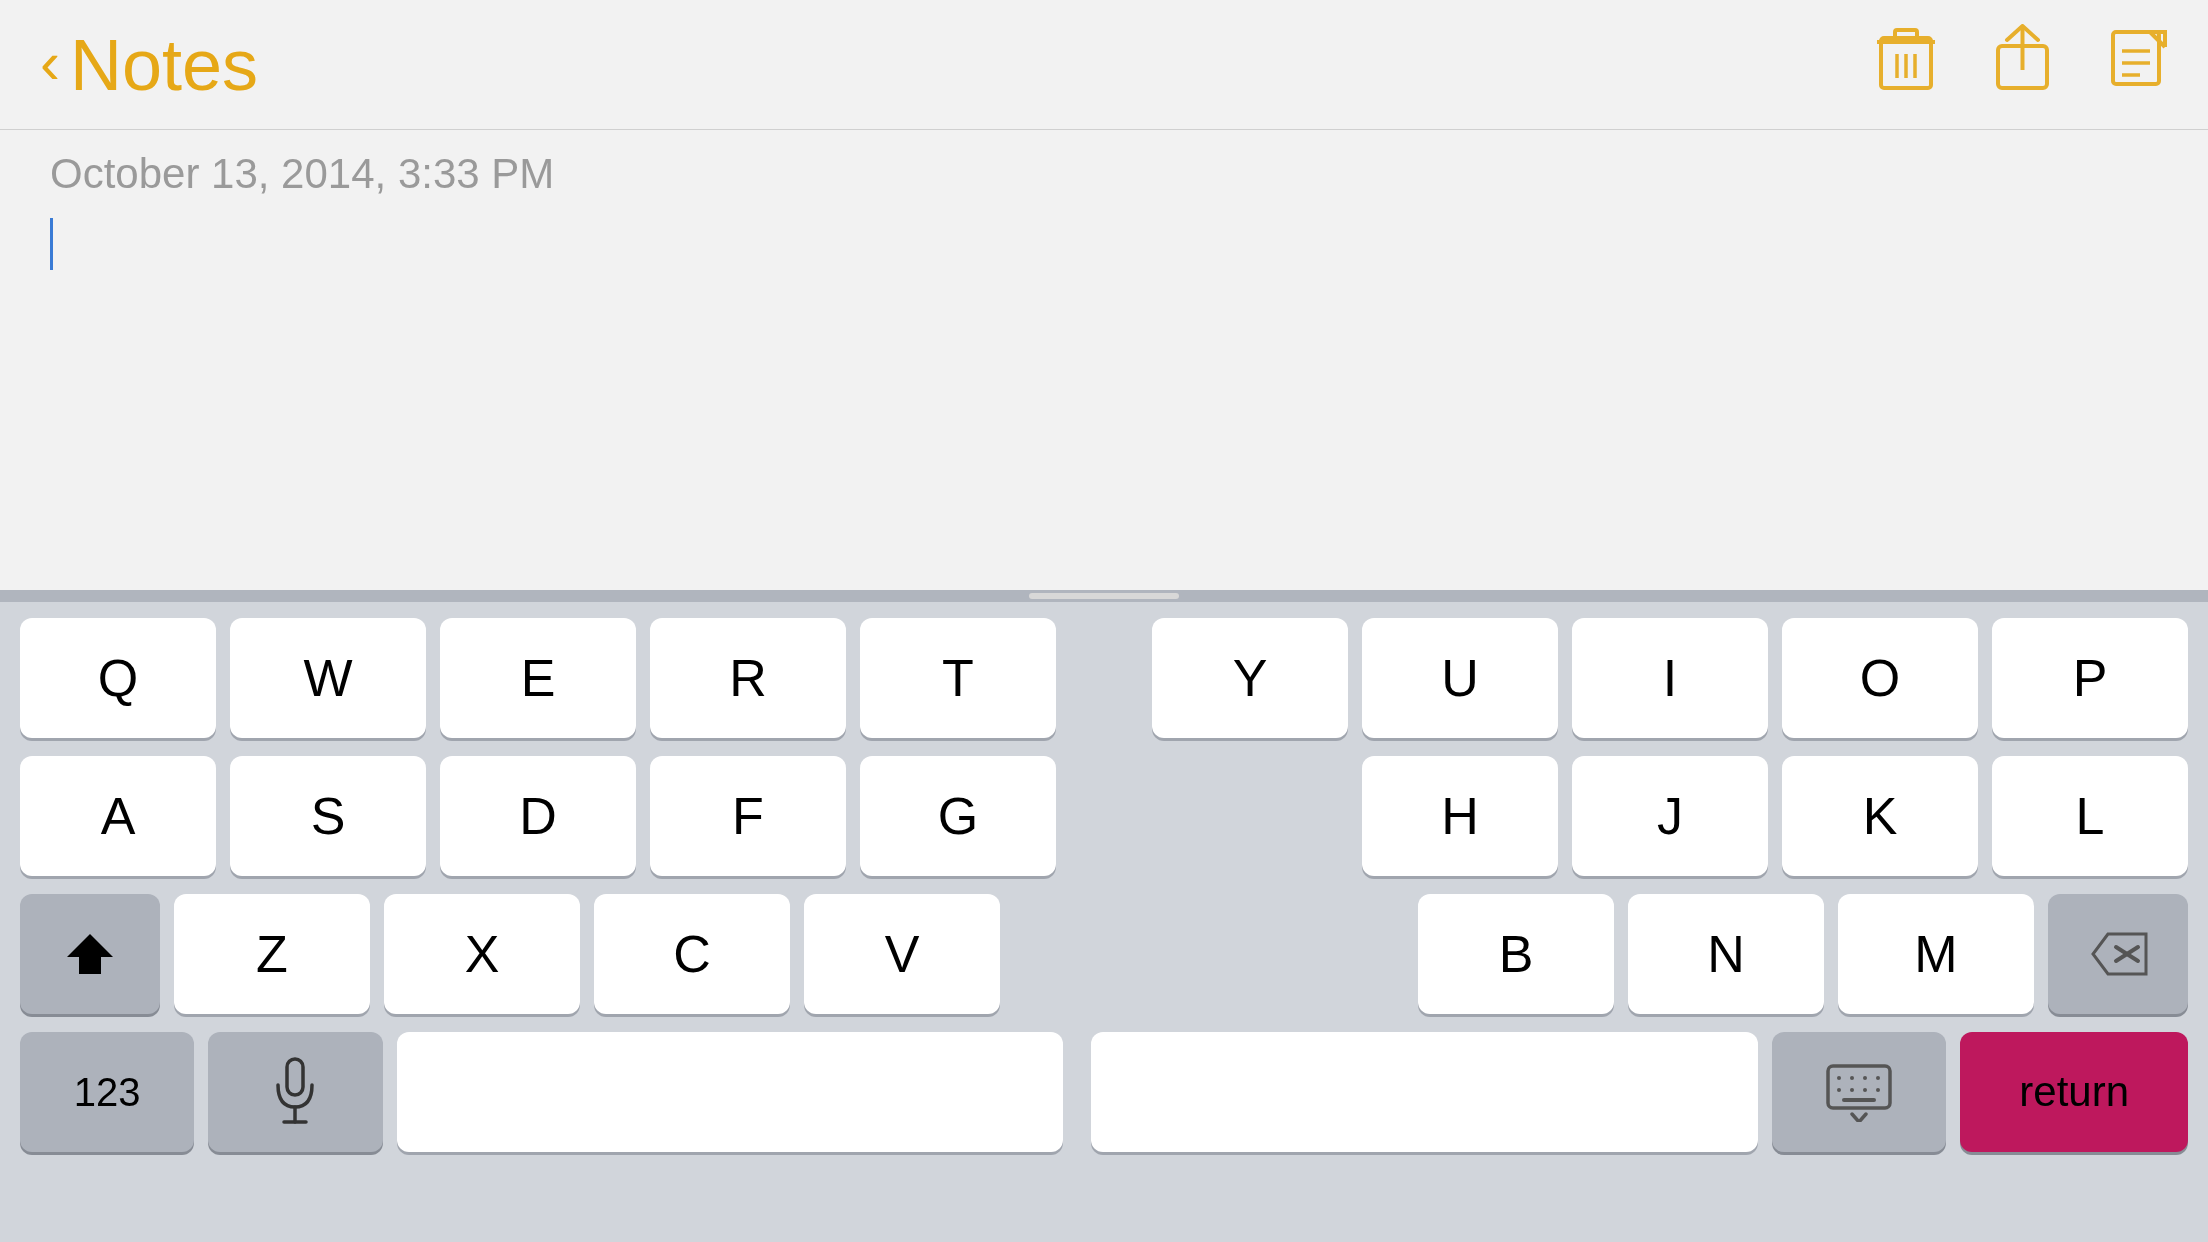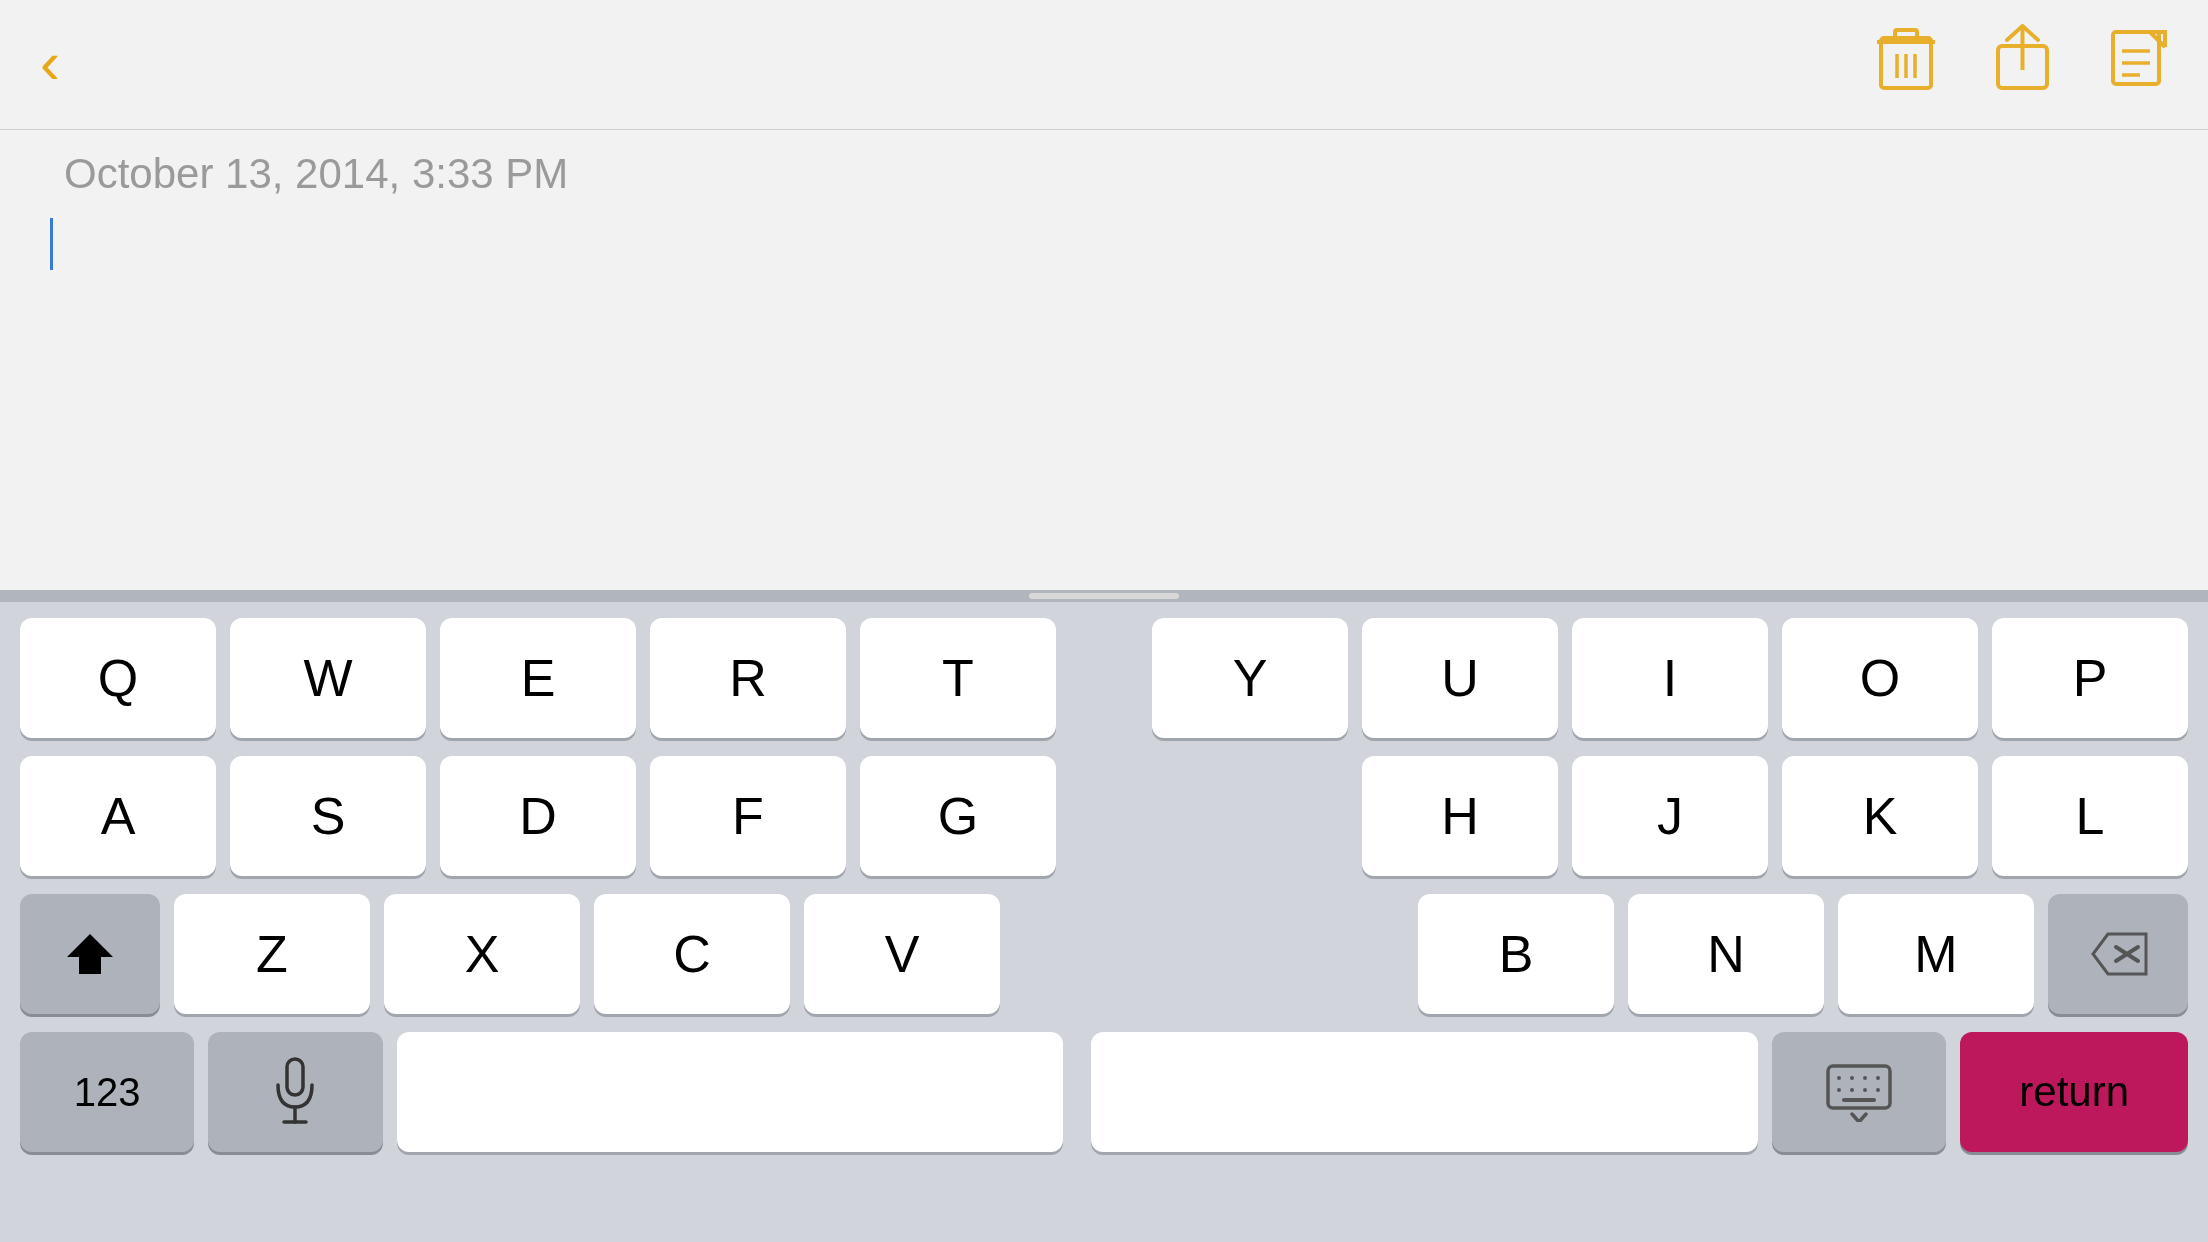--- a/index.html
+++ b/index.html
@@ -78,21 +78,21 @@
 
     
     .compose-icon-svg {
       width: 58px;
       height: 60px;
     }
 
     #note-date {
       position: absolute;
       top: 150px;
-      left: 64px;
+      left: 50px;
       color: #9a9a9a;
       font-size: 42px;
       font-weight: 300;
     }
 
     #cursor-line {
       position: absolute;
       top: 218px;
       left: 50px;
       width: 3px;
@@ -222,20 +222,21 @@
 
   </style>
 </head>
 <body>
 
 <div id="notes-area">
 
   <div id="header">
     <div id="back-button">
       <span id="back-chevron">‹</span>
+      <span id="notes-title">Notes</span>
     </div>
 
     <div id="header-actions">
 
       <div class="header-icon">
         <svg class="trash-icon-svg" viewBox="0 0 58 68" fill="none" xmlns="http://www.w3.org/2000/svg">
           <rect x="4" y="14" width="50" height="50" rx="3" stroke="#e6a817" stroke-width="4" fill="none"></rect>
           <rect x="18" y="6" width="22" height="10" rx="2" stroke="#e6a817" stroke-width="4" fill="none"></rect>
           <line x1="0" y1="18" x2="58" y2="18" stroke="#e6a817" stroke-width="4"></line>
           <line x1="20" y1="30" x2="20" y2="54" stroke="#e6a817" stroke-width="3.5"></line>

